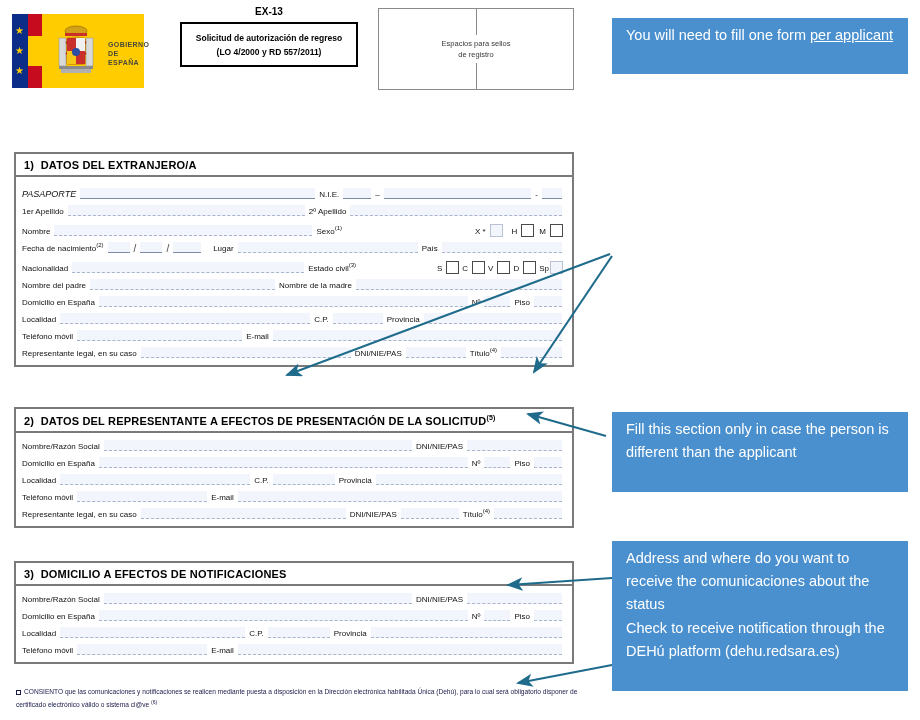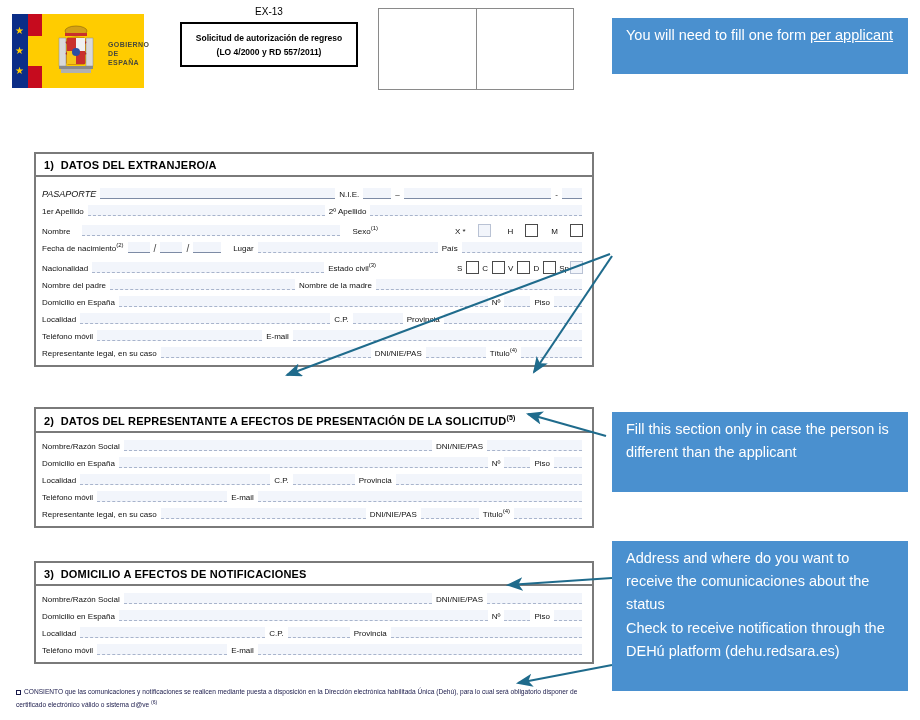--- a/index.html
+++ b/index.html
@@ -18,36 +18,36 @@
   .flag-bars { position: absolute; left: 0; top: 0; width: 30px; height: 74px; }
   .flag-blue { position: absolute; left: 0; top: 0; width: 16px; height: 74px; background: #0b2d87; }
   .flag-red-t { position: absolute; left: 16px; top: 0; width: 14px; height: 22px; background: #C60B1E; }
   .flag-red-b { position: absolute; left: 16px; top: 52px; width: 14px; height: 22px; background: #C60B1E; }
   .eu-star { position: absolute; left: 3px; color: #FFCC00; font-size: 10px; line-height: 10px; }
   .coat { position: absolute; left: 36px; top: 9px; width: 56px; height: 56px; }
   .gov-txt { position: absolute; left: 96px; top: 26px; font-size: 7px; font-weight: bold;
              color: #4a4a3a; letter-spacing: .4px; line-height: 9px; }
 
   .hdr-code { position: absolute; left: 180px; top: 6px; width: 178px; text-align: center;
-              font-size: 10px; font-weight: normal; color: #000; }
+              font-size: 10px; font-weight: bold; color: #000; }
   .hdr-title-box { position: absolute; left: 180px; top: 22px; width: 178px; height: 45px;
                    border: 2px solid #000; display: flex; flex-direction: column;
                    align-items: center; justify-content: center; text-align: center;
                    font-size: 8.5px; font-weight: bold; line-height: 14px; color: #000; }
   .hdr-stamp-box { position: absolute; left: 378px; top: 8px; width: 196px; height: 82px;
                    border: 1px solid #8a8a8a; }
   .stamp-divider { position: absolute; left: 50%; top: 0; width: 1px; height: 100%;
                    background: #8a8a8a; }
   .stamp-txt { position: absolute; left: 0; top: 50%; transform: translateY(-50%);
                width: 100%; text-align: center; font-size: 7.5px; color: #3a3a3a;
                line-height: 11px; background: #fff; padding: 3px 0; }
 
   
   .section { position: absolute; left: 14px; width: 560px; border: 2px solid #7a7a7a;
-             background: #ffffff; margin-left: 20px; }
+             background: #ffffff; }
   .sec-head { border-bottom: 2px solid #7a7a7a; padding: 5px 8px 4px 8px;
               font-size: 11px; font-weight: bold; letter-spacing: .2px; color: #000; }
   .sec-head sup { font-size: 7px; }
   .sec-body { padding: 3px 6px 5px 6px; }
 
   .row { display: flex; align-items: flex-end; height: 17px; }
   .lbl { font-size: 8px; color: #101010; white-space: nowrap; padding-bottom: 2px; }
   .lbl sup { font-size: 6px; }
   .fld { height: 11px; background: #f2f5fb; border-bottom: 1px solid #a8b4cc;
          margin: 0 4px 2px 4px; }
@@ -112,20 +112,24 @@
   </div>
 
   <div class="hdr-code">EX-13</div>
   <div class="hdr-title-box">
     <div>Solicitud de autorización de regreso</div>
     <div>(LO 4/2000 y RD 557/2011)</div>
   </div>
 
   <div class="hdr-stamp-box">
     <div class="stamp-divider"></div>
+    <div class="stamp-txt">
+      <div>Espacios para sellos</div>
+      <div>de registro</div>
+    </div>
   </div>
 
   <div class="section" style="top:152px;">
     <div class="sec-head">
       <span>1)</span>&nbsp;&nbsp;<span>DATOS DEL EXTRANJERO/A</span>
     </div>
     <div class="sec-body">
 
       <div class="row" style="height:21px;">
         <span class="lbl" style="font-size:9px;font-style:italic;">PASAPORTE</span>
@@ -138,21 +142,21 @@
         <span class="fld solid" style="width:20px;"></span>
       </div>
 
       <div class="row">
         <span class="lbl">1er Apellido</span>
         <span class="fld dash" style="width:237px;"></span>
         <span class="lbl">2º Apellido</span>
         <span class="fld dash grow"></span>
       </div>
 
-      <div class="row" style="height:20px;gap:8px;">
+      <div class="row" style="height:20px;">
         <span class="lbl">Nombre</span>
         <span class="fld dash" style="width:258px;"></span>
         <span class="lbl"><span>Sexo</span><sup>(1)</sup></span>
         <span class="grow"></span>
         <span class="lbl">X *</span>
         <span class="cbox light"></span>
         <span class="lbl" style="margin-left:6px;">H</span>
         <span class="cbox"></span>
         <span class="lbl" style="margin-left:2px;">M</span>
         <span class="cbox"></span>

